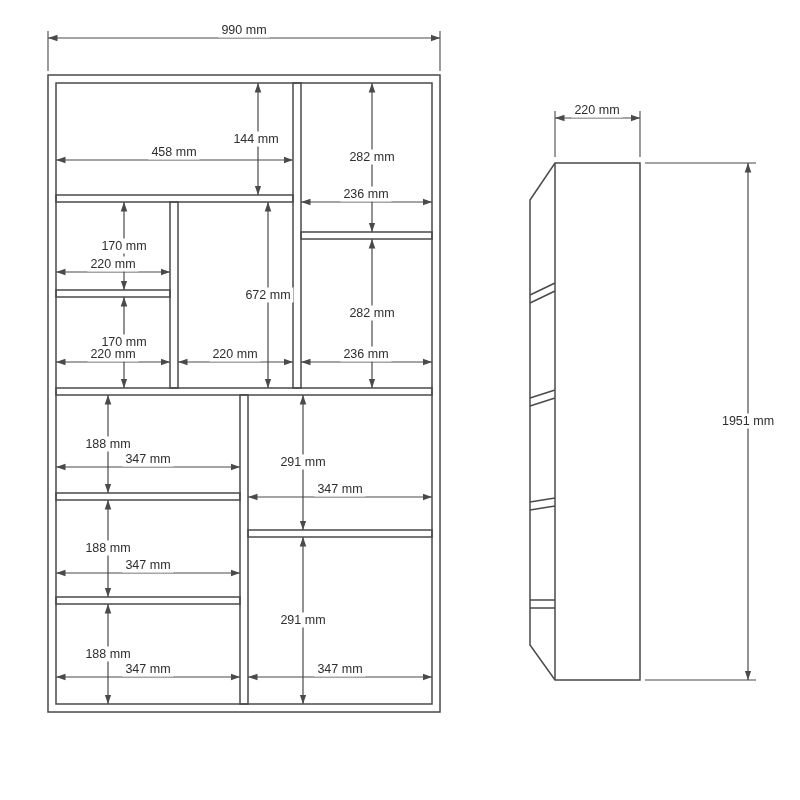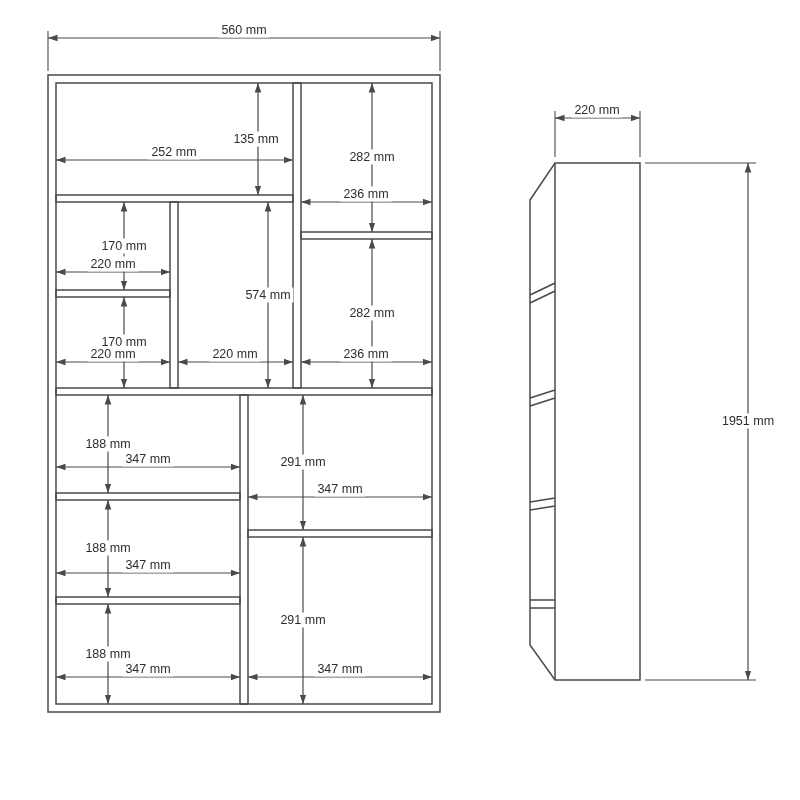--- a/index.html
+++ b/index.html
@@ -99,28 +99,28 @@
       <line x1="303" y1="395" x2="303" y2="530"></line>
       <line x1="108" y1="500" x2="108" y2="597"></line>
       <line x1="108" y1="604" x2="108" y2="704"></line>
       <line x1="303" y1="537" x2="303" y2="704"></line>
 
       <line x1="555" y1="118" x2="640" y2="118"></line>
       <line x1="748" y1="163" x2="748" y2="680"></line>
     </g>
   </svg>
 
-  <span class="dim-label" style="left:244px;top:30px">560 mm</span>
-  <span class="dim-label" style="left:256px;top:139px">135 mm</span>
-  <span class="dim-label" style="left:174px;top:152px">252 mm</span>
+  <span class="dim-label" style="left:244px;top:30px">990 mm</span>
+  <span class="dim-label" style="left:256px;top:139px">144 mm</span>
+  <span class="dim-label" style="left:174px;top:152px">458 mm</span>
   <span class="dim-label" style="left:372px;top:157px">282 mm</span>
   <span class="dim-label" style="left:366px;top:194px">236 mm</span>
   <span class="dim-label" style="left:124px;top:246px">170 mm</span>
   <span class="dim-label" style="left:113px;top:264px">220 mm</span>
-  <span class="dim-label" style="left:268px;top:295px">574 mm</span>
+  <span class="dim-label" style="left:268px;top:295px">672 mm</span>
   <span class="dim-label" style="left:372px;top:313px">282 mm</span>
   <span class="dim-label" style="left:124px;top:342px">170 mm</span>
   <span class="dim-label" style="left:113px;top:354px">220 mm</span>
   <span class="dim-label" style="left:235px;top:354px">220 mm</span>
   <span class="dim-label" style="left:366px;top:354px">236 mm</span>
   <span class="dim-label" style="left:108px;top:444px">188 mm</span>
   <span class="dim-label" style="left:148px;top:459px">347 mm</span>
   <span class="dim-label" style="left:303px;top:462px">291 mm</span>
   <span class="dim-label" style="left:340px;top:489px">347 mm</span>
   <span class="dim-label" style="left:108px;top:548px">188 mm</span>

